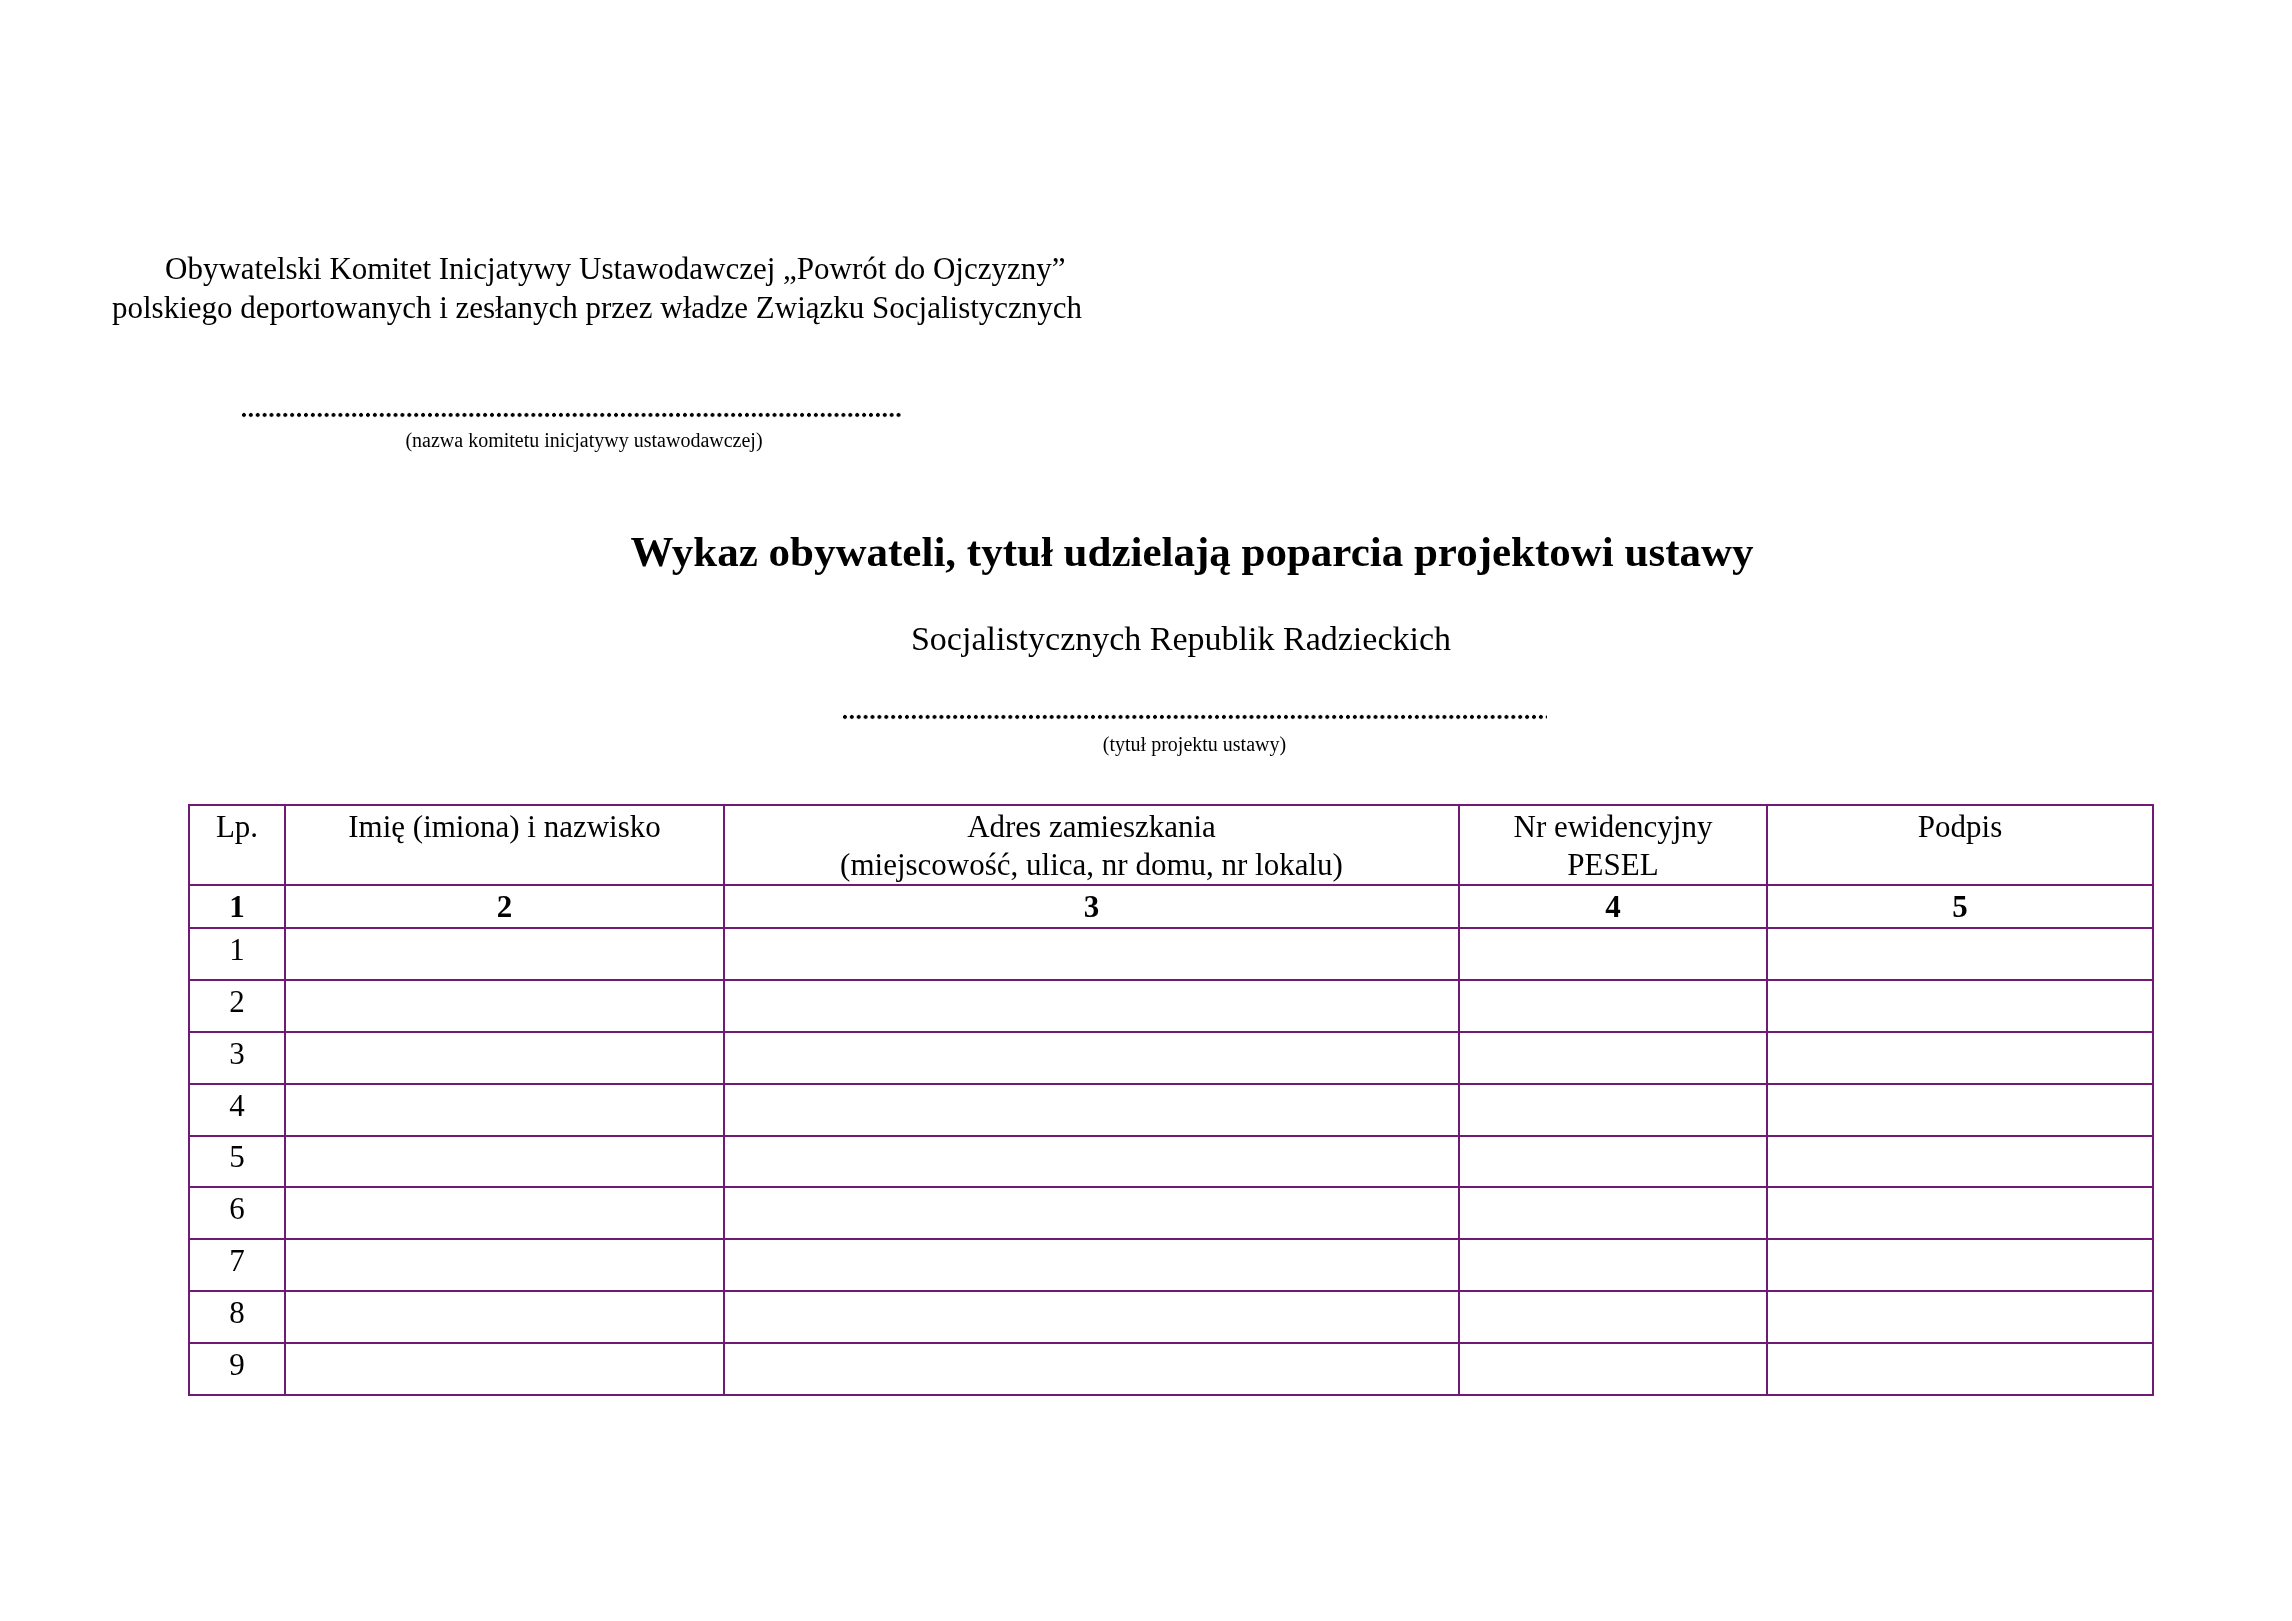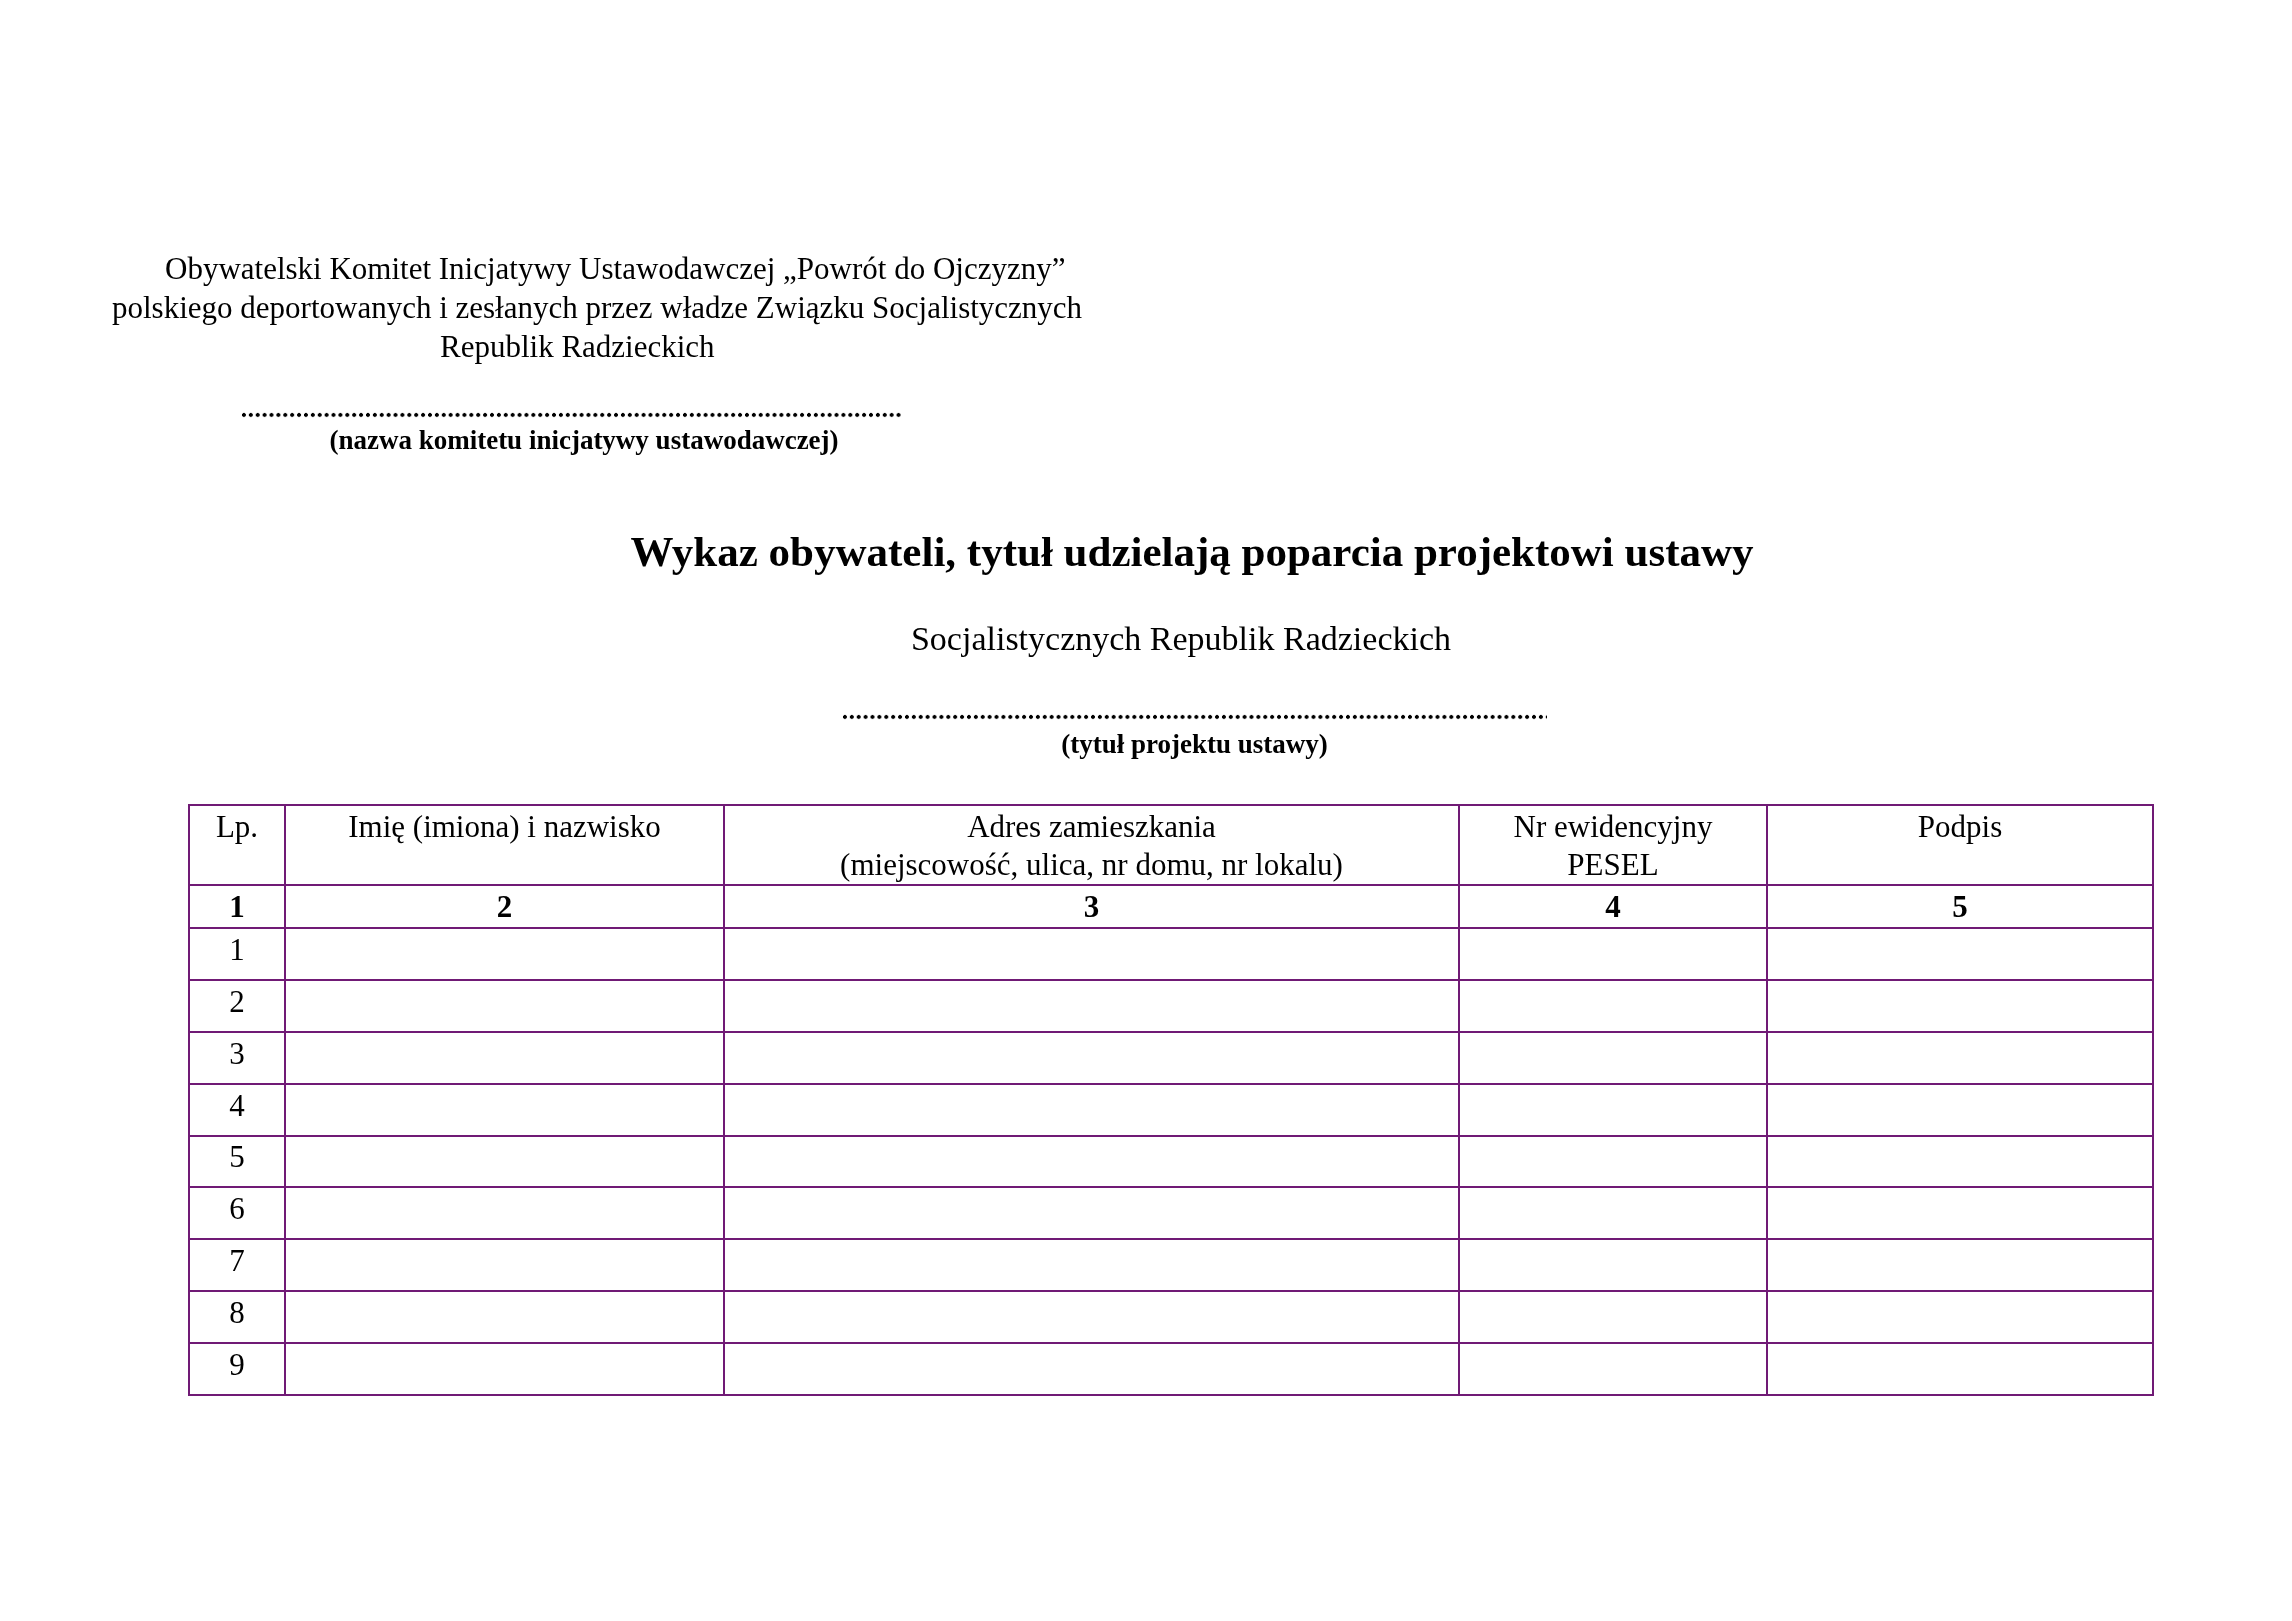--- a/index.html
+++ b/index.html
@@ -35,23 +35,22 @@
     background-image: radial-gradient(circle at 2.9px 2.9px, #000 1.7px, transparent 2.1px);
     background-size: 6.9px 5.9px;
     background-repeat: repeat-x;
   }
   .rule-committee { left: 241px; top: 412px; width: 662px; }
   .rule-law-title { left: 842px; top: 714px; width: 705px; }
 
   .rule-caption {
     position: absolute;
     text-align: center;
-    font-size: 27px;
+    font-size: 20px;
     line-height: 29px;
-    font-weight: bold;
   }
   .caption-committee { left: 241px; top: 426px; width: 686px; }
   .caption-law-title { left: 842px; top: 730px; width: 705px; }
 
   
   .doc-title {
     position: absolute;
     top: 527px;
     left: 1192px;
     transform: translateX(-50%);
@@ -108,21 +107,20 @@
     vertical-align: top;
     padding: 2.9px 3.9px 0 3.9px;
   }
 </style>
 </head>
 <body>
 
 <div class="committee">
   <div class="line-0">Obywatelski Komitet Inicjatywy Ustawodawczej „Powrót do Ojczyzny”</div>
   <div class="line-2">polskiego deportowanych i zesłanych przez władze Związku Socjalistycznych</div>
-  <div class="line-3">Republik Radzieckich</div>
 </div>
 
 <div class="dotted-rule rule-committee"></div>
 <div class="rule-caption caption-committee">(nazwa komitetu inicjatywy ustawodawczej)</div>
 
 <h1 class="doc-title">Wykaz obywateli, tytuł udzielają poparcia projektowi ustawy</h1>
 
 <div class="law-title">
   <div>Socjalistycznych Republik Radzieckich</div>
 </div>

